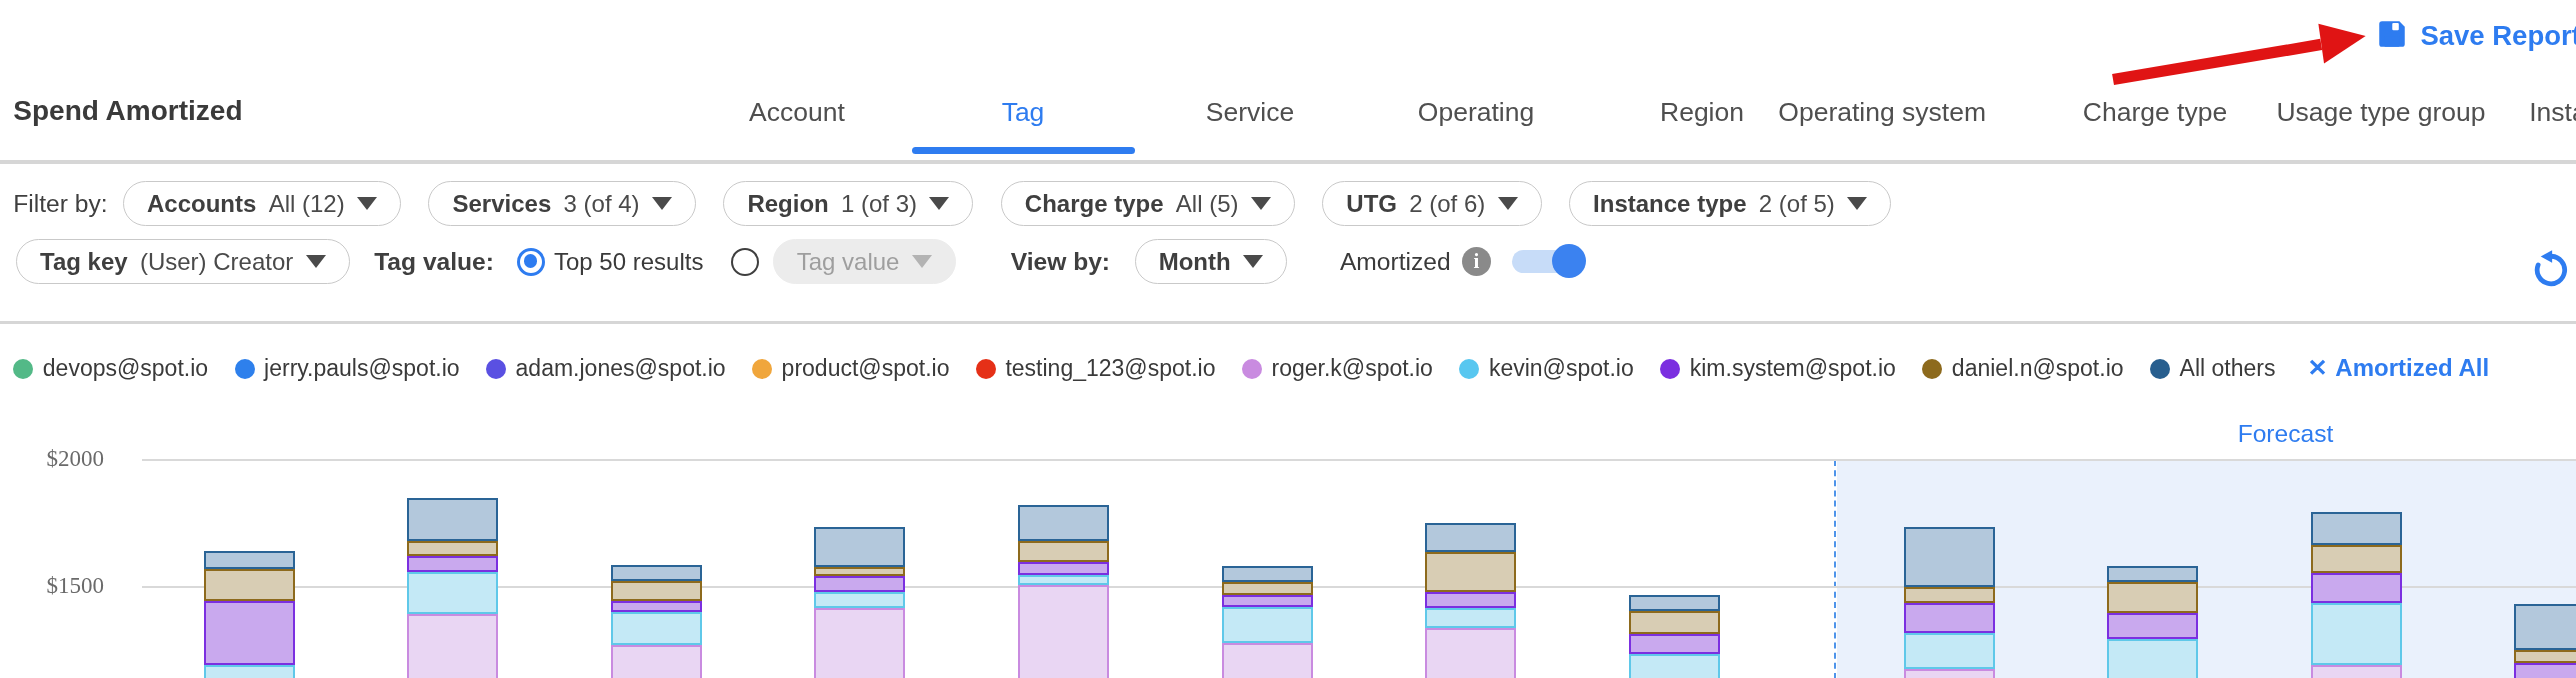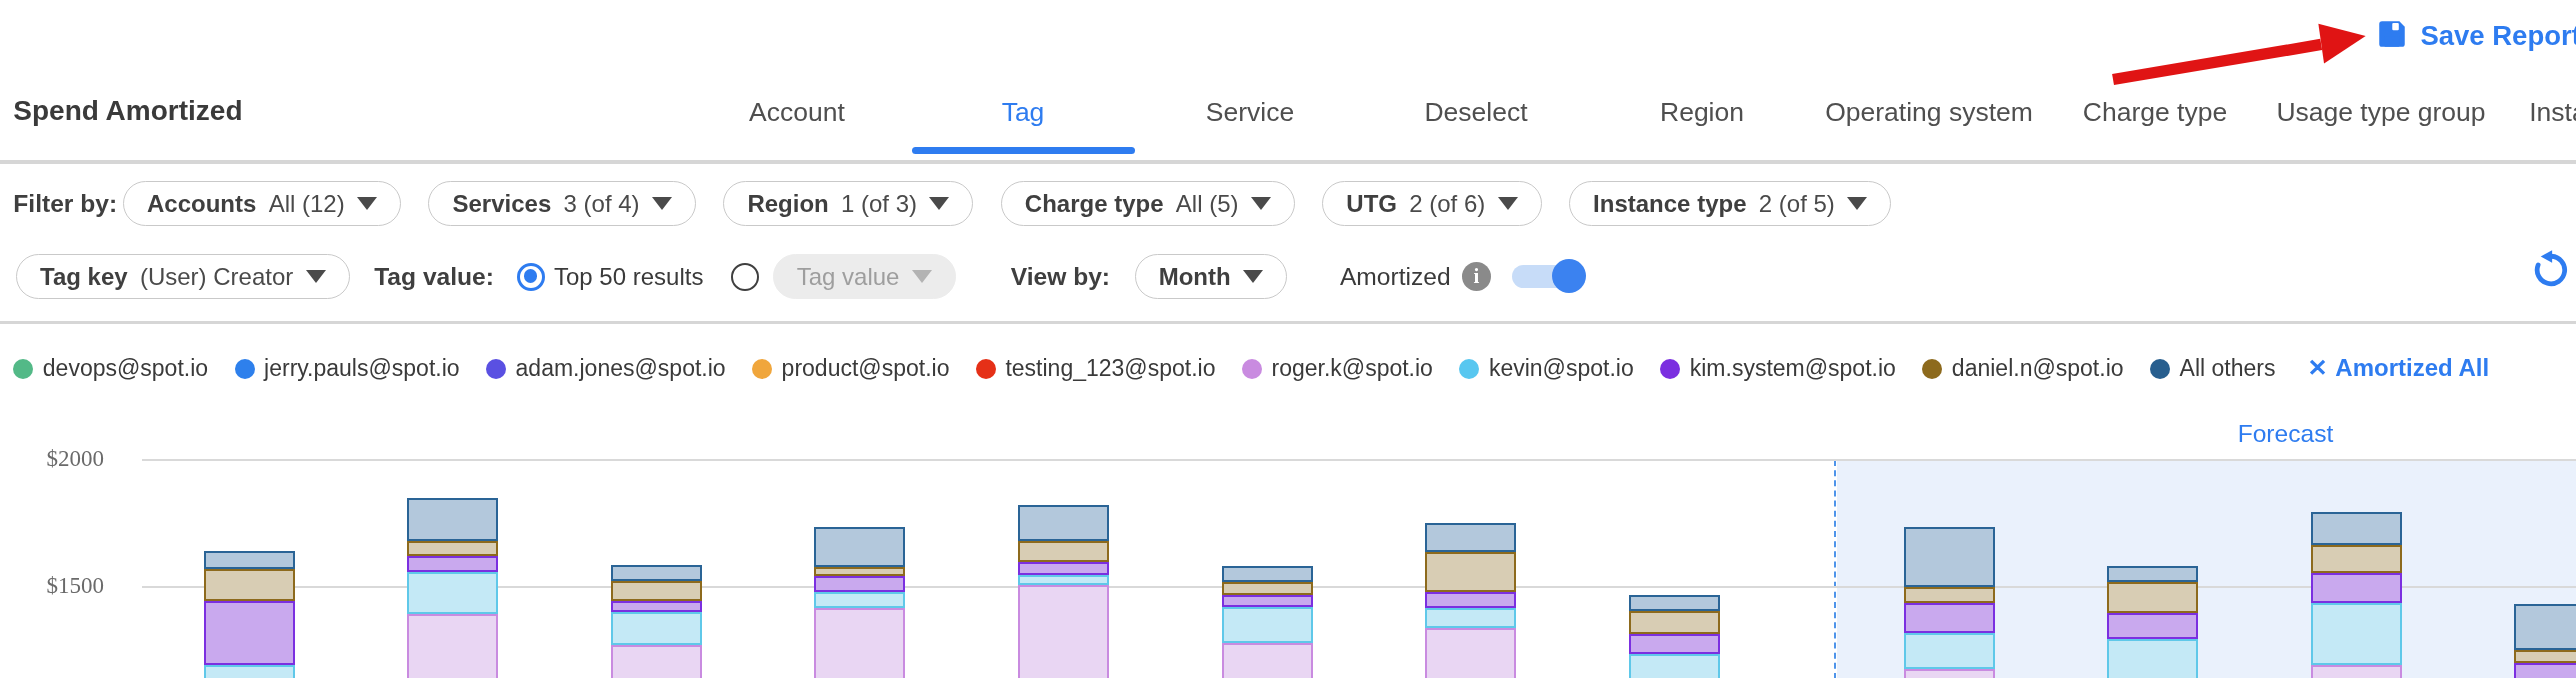--- a/index.html
+++ b/index.html
@@ -15,32 +15,32 @@
   .tab.active { color:#2e7cf0; }
   .tab-underline { position:absolute; top:60px; height:6.6px; width:223px; background:#2e7cf0; border-radius:3.8px; }
   .divider { position:absolute; left:0; width:2576px; height:3.8px; background:#d6d6d6; }
   #divider-header { top:160px; }
   #divider-filters { top:321px; height:2.8px; }
 
   .save-report { position:absolute; left:2375px; top:17px; display:flex; align-items:center; gap:11.4px; cursor:pointer; }
   .save-report .txt { font-size:27.5px; font-weight:700; color:#2e7cf0; white-space:nowrap; }
 
   
-  .filter-by { position:absolute; left:13.3px; top:181px; height:45px; line-height:45px; font-size:24.6px; font-weight:700; color:#3f3f3f; }
+  .filter-by { position:absolute; left:13.3px; top:181px; height:45px; line-height:45px; font-size:24.6px; font-weight:400; color:#3f3f3f; }
   #pill-row1 { position:absolute; left:123px; top:181px; display:flex; gap:27.5px; }
   .pill { display:flex; align-items:center; gap:12.3px; height:45px; padding:0 23px;
           border:1.9px solid #c9c9c9; border-radius:24.6px; background:#fff; font-size:24px; white-space:nowrap; cursor:pointer; }
   .pill .lbl { font-weight:700; color:#3f3f3f; }
   .pill .val { color:#4a4a4a; }
   .pill.disabled { background:#ececec; border-color:#ececec; color:#9e9e9e; cursor:default; }
   .pill.disabled .lbl { font-weight:400; color:#9e9e9e; }
   .caret { width:0; height:0; border-left:10.4px solid transparent; border-right:10.4px solid transparent; border-top:13.3px solid #4a4a4a; }
   .pill.disabled .caret { border-top-color:#b3b3b3; }
 
-  #row2 { position:absolute; left:16px; top:254px; display:flex; align-items:center; height:45px; }
+  #row2 { position:absolute; left:16px; top:239px; display:flex; align-items:center; height:45px; }
   .row2-label { font-size:24.6px; font-weight:700; color:#3f3f3f; white-space:nowrap; }
   .radio { width:28px; height:28px; border-radius:50%; position:relative; flex:0 0 auto; cursor:pointer; }
   .radio.on { border:3.8px solid #2e7cf0; }
   .radio.on::after { content:""; position:absolute; left:3.8px; top:3.8px; width:13.3px; height:13.3px; border-radius:50%; background:#2e7cf0; }
   .radio.off { border:2.8px solid #3f3f3f; }
   .radio-text { font-size:24px; color:#3a3a3a; white-space:nowrap; }
   .info-badge { width:29px; height:29px; border-radius:50%; background:#8a8a8a; color:#fff; font-size:21px; font-weight:700;
                 display:flex; align-items:center; justify-content:center; font-family:"Liberation Serif", serif; }
   .toggle { position:relative; width:72px; height:23px; border-radius:11.4px; background:#c7dcf8; cursor:pointer; }
   .toggle .knob { position:absolute; right:-1.9px; top:-5.7px; width:34px; height:34px; border-radius:50%; background:#3b82f0; }
@@ -67,23 +67,23 @@
 <body>
 
 <div id="app">
 
   <div class="page-title">Spend Amortized</div>
   <div id="tabs">
       <div class="tab" style="left: 0px;">Account</div>
       <div class="tab active" style="left: 226px;">Tag</div>
       <div class="tab-underline" style="left: 228px;"></div>
       <div class="tab" style="left: 453px;">Service</div>
-      <div class="tab" style="left: 679px;">Deselect</div>
+      <div class="tab" style="left: 679px;">Operating</div>
       <div class="tab" style="left: 905px;">Region</div>
-      <div class="tab" style="left: 1132px;">Operating system</div>
+      <div class="tab" style="left: 1076px; text-align: right;">Operating system</div>
       <div class="tab" style="left: 1358px;">Charge type</div>
       <div class="tab" style="left: 1584px;">Usage type group</div>
       <div class="tab" style="left: 1811px;">Instance type</div>
     </div>
   <div class="divider" id="divider-header"></div>
 
   <div class="save-report">
     <span>
       <svg width="34" height="34" viewBox="0 0 24 24">
         <path fill="#2e7cf0" d="M3 5a2 2 0 0 1 2-2h12.2L21 6.8V19a2 2 0 0 1-2 2H5a2 2 0 0 1-2-2V5z"></path>

